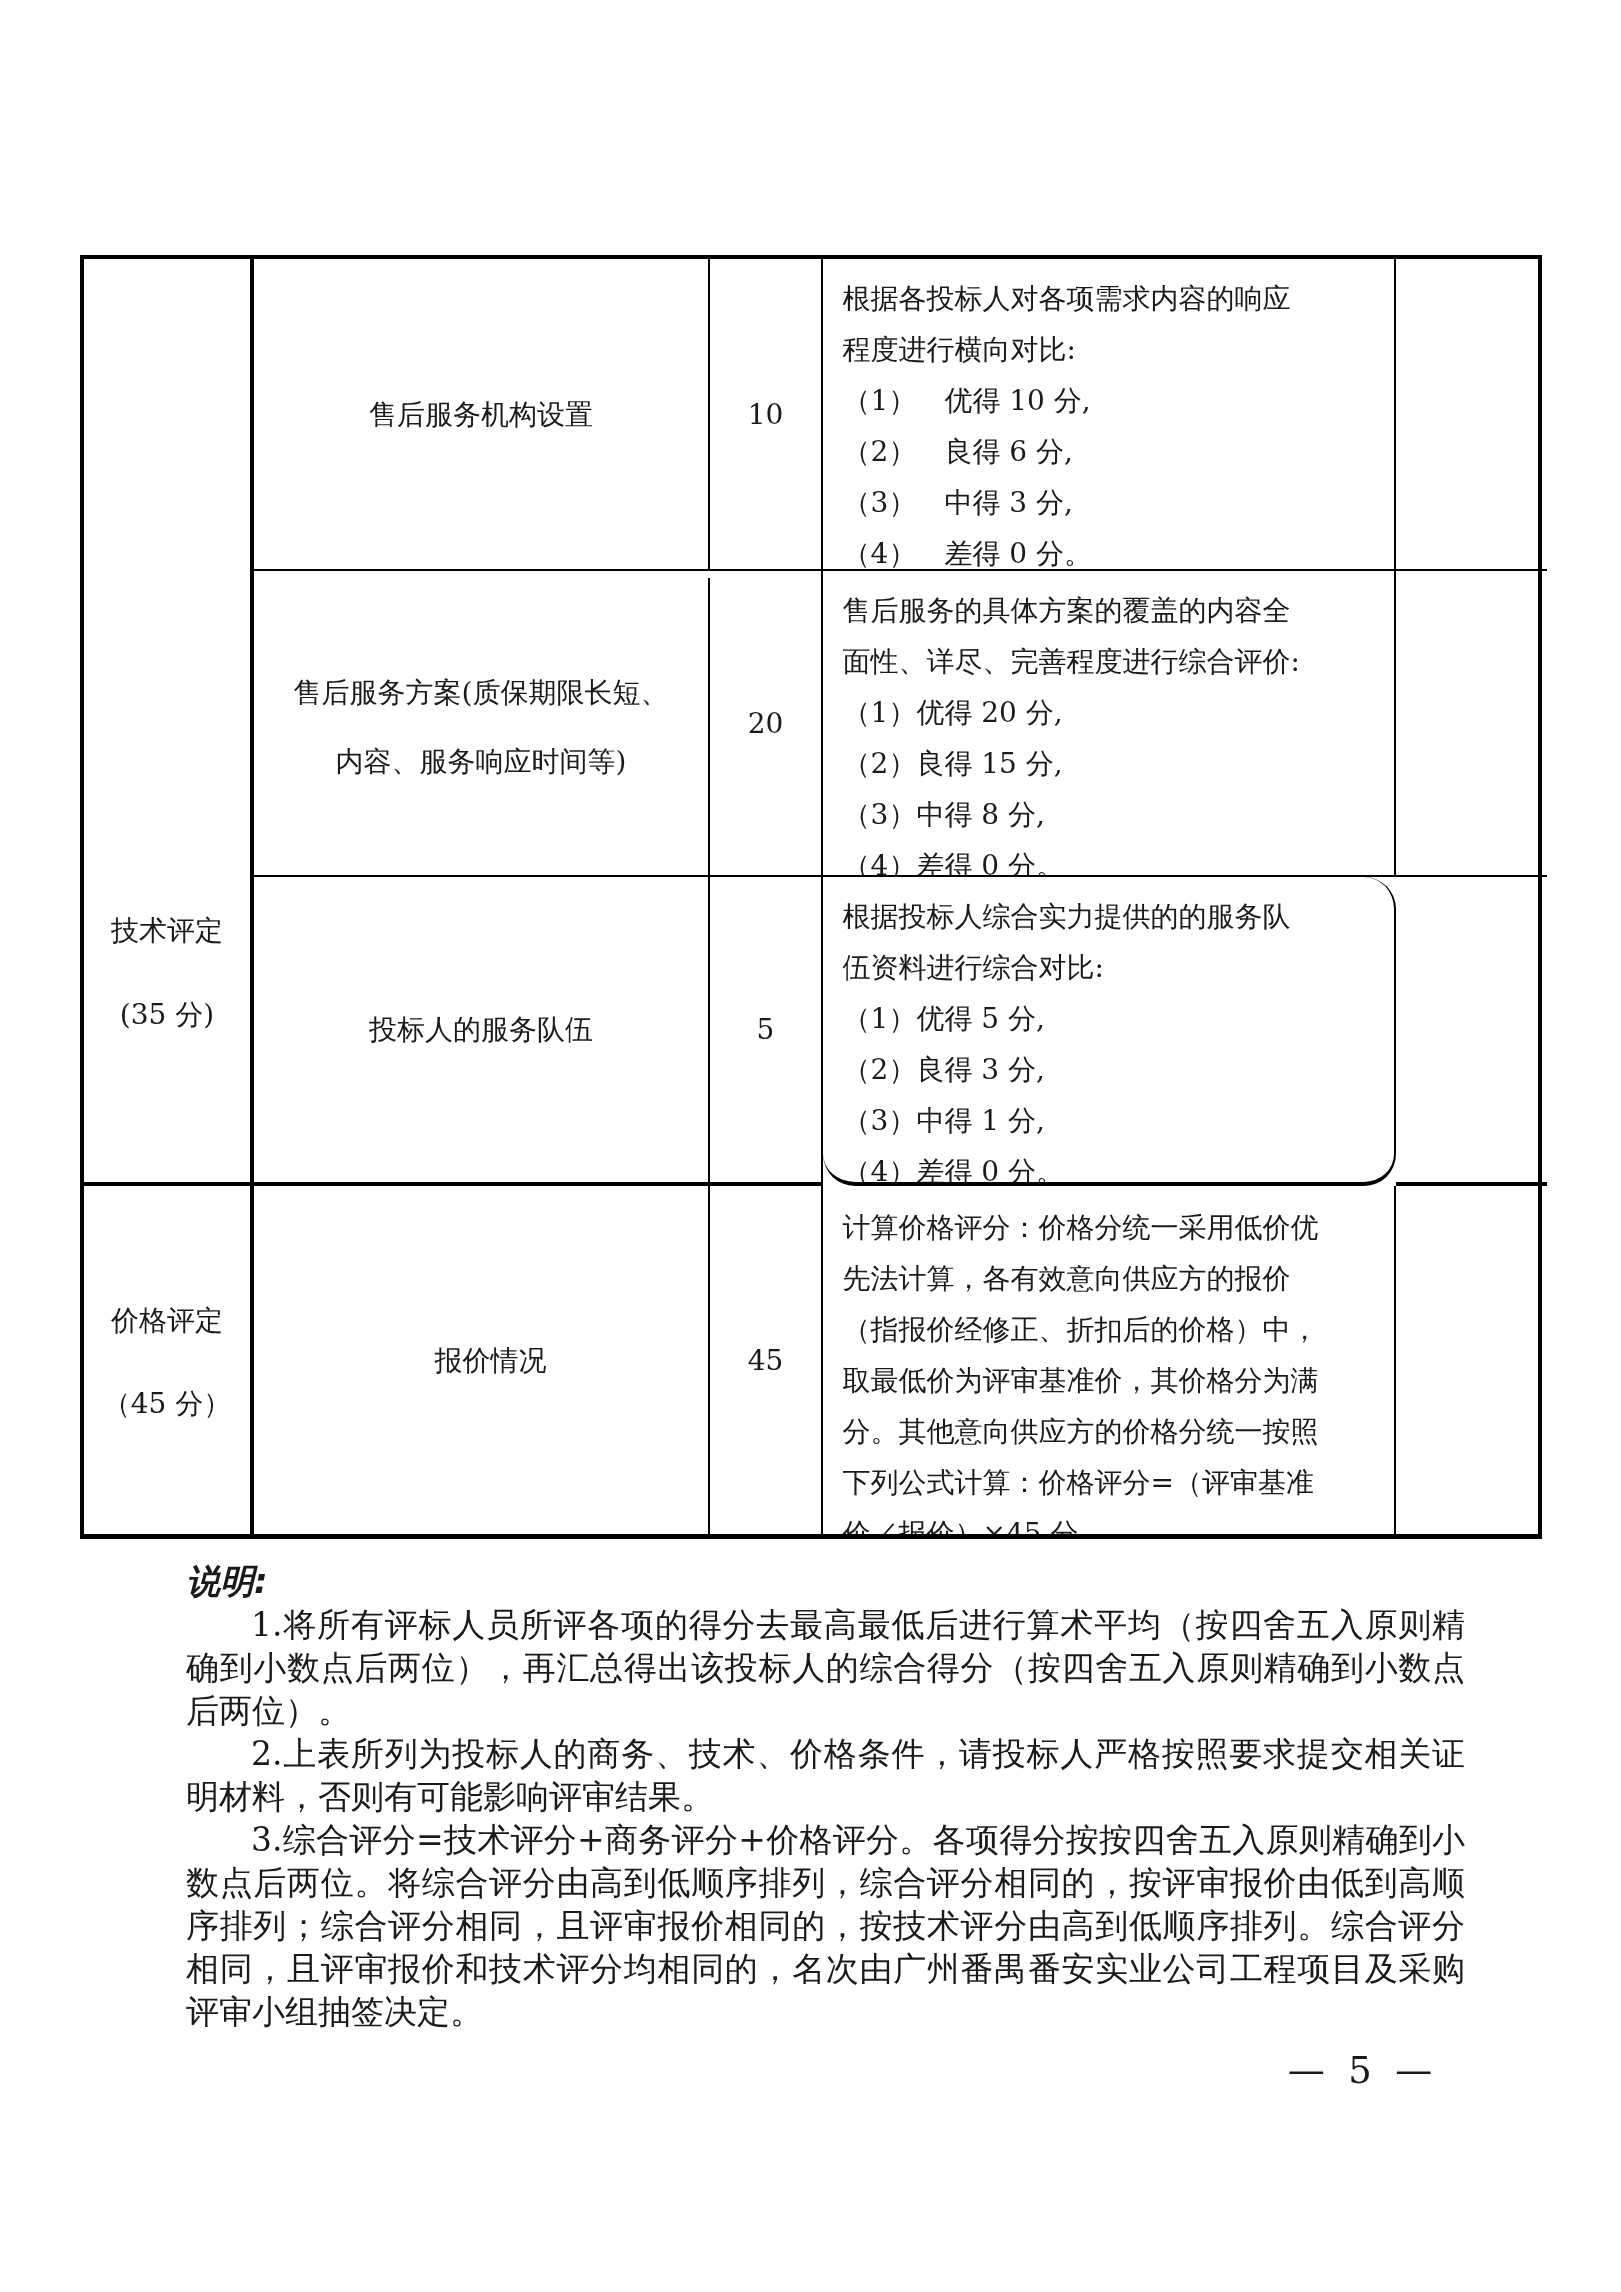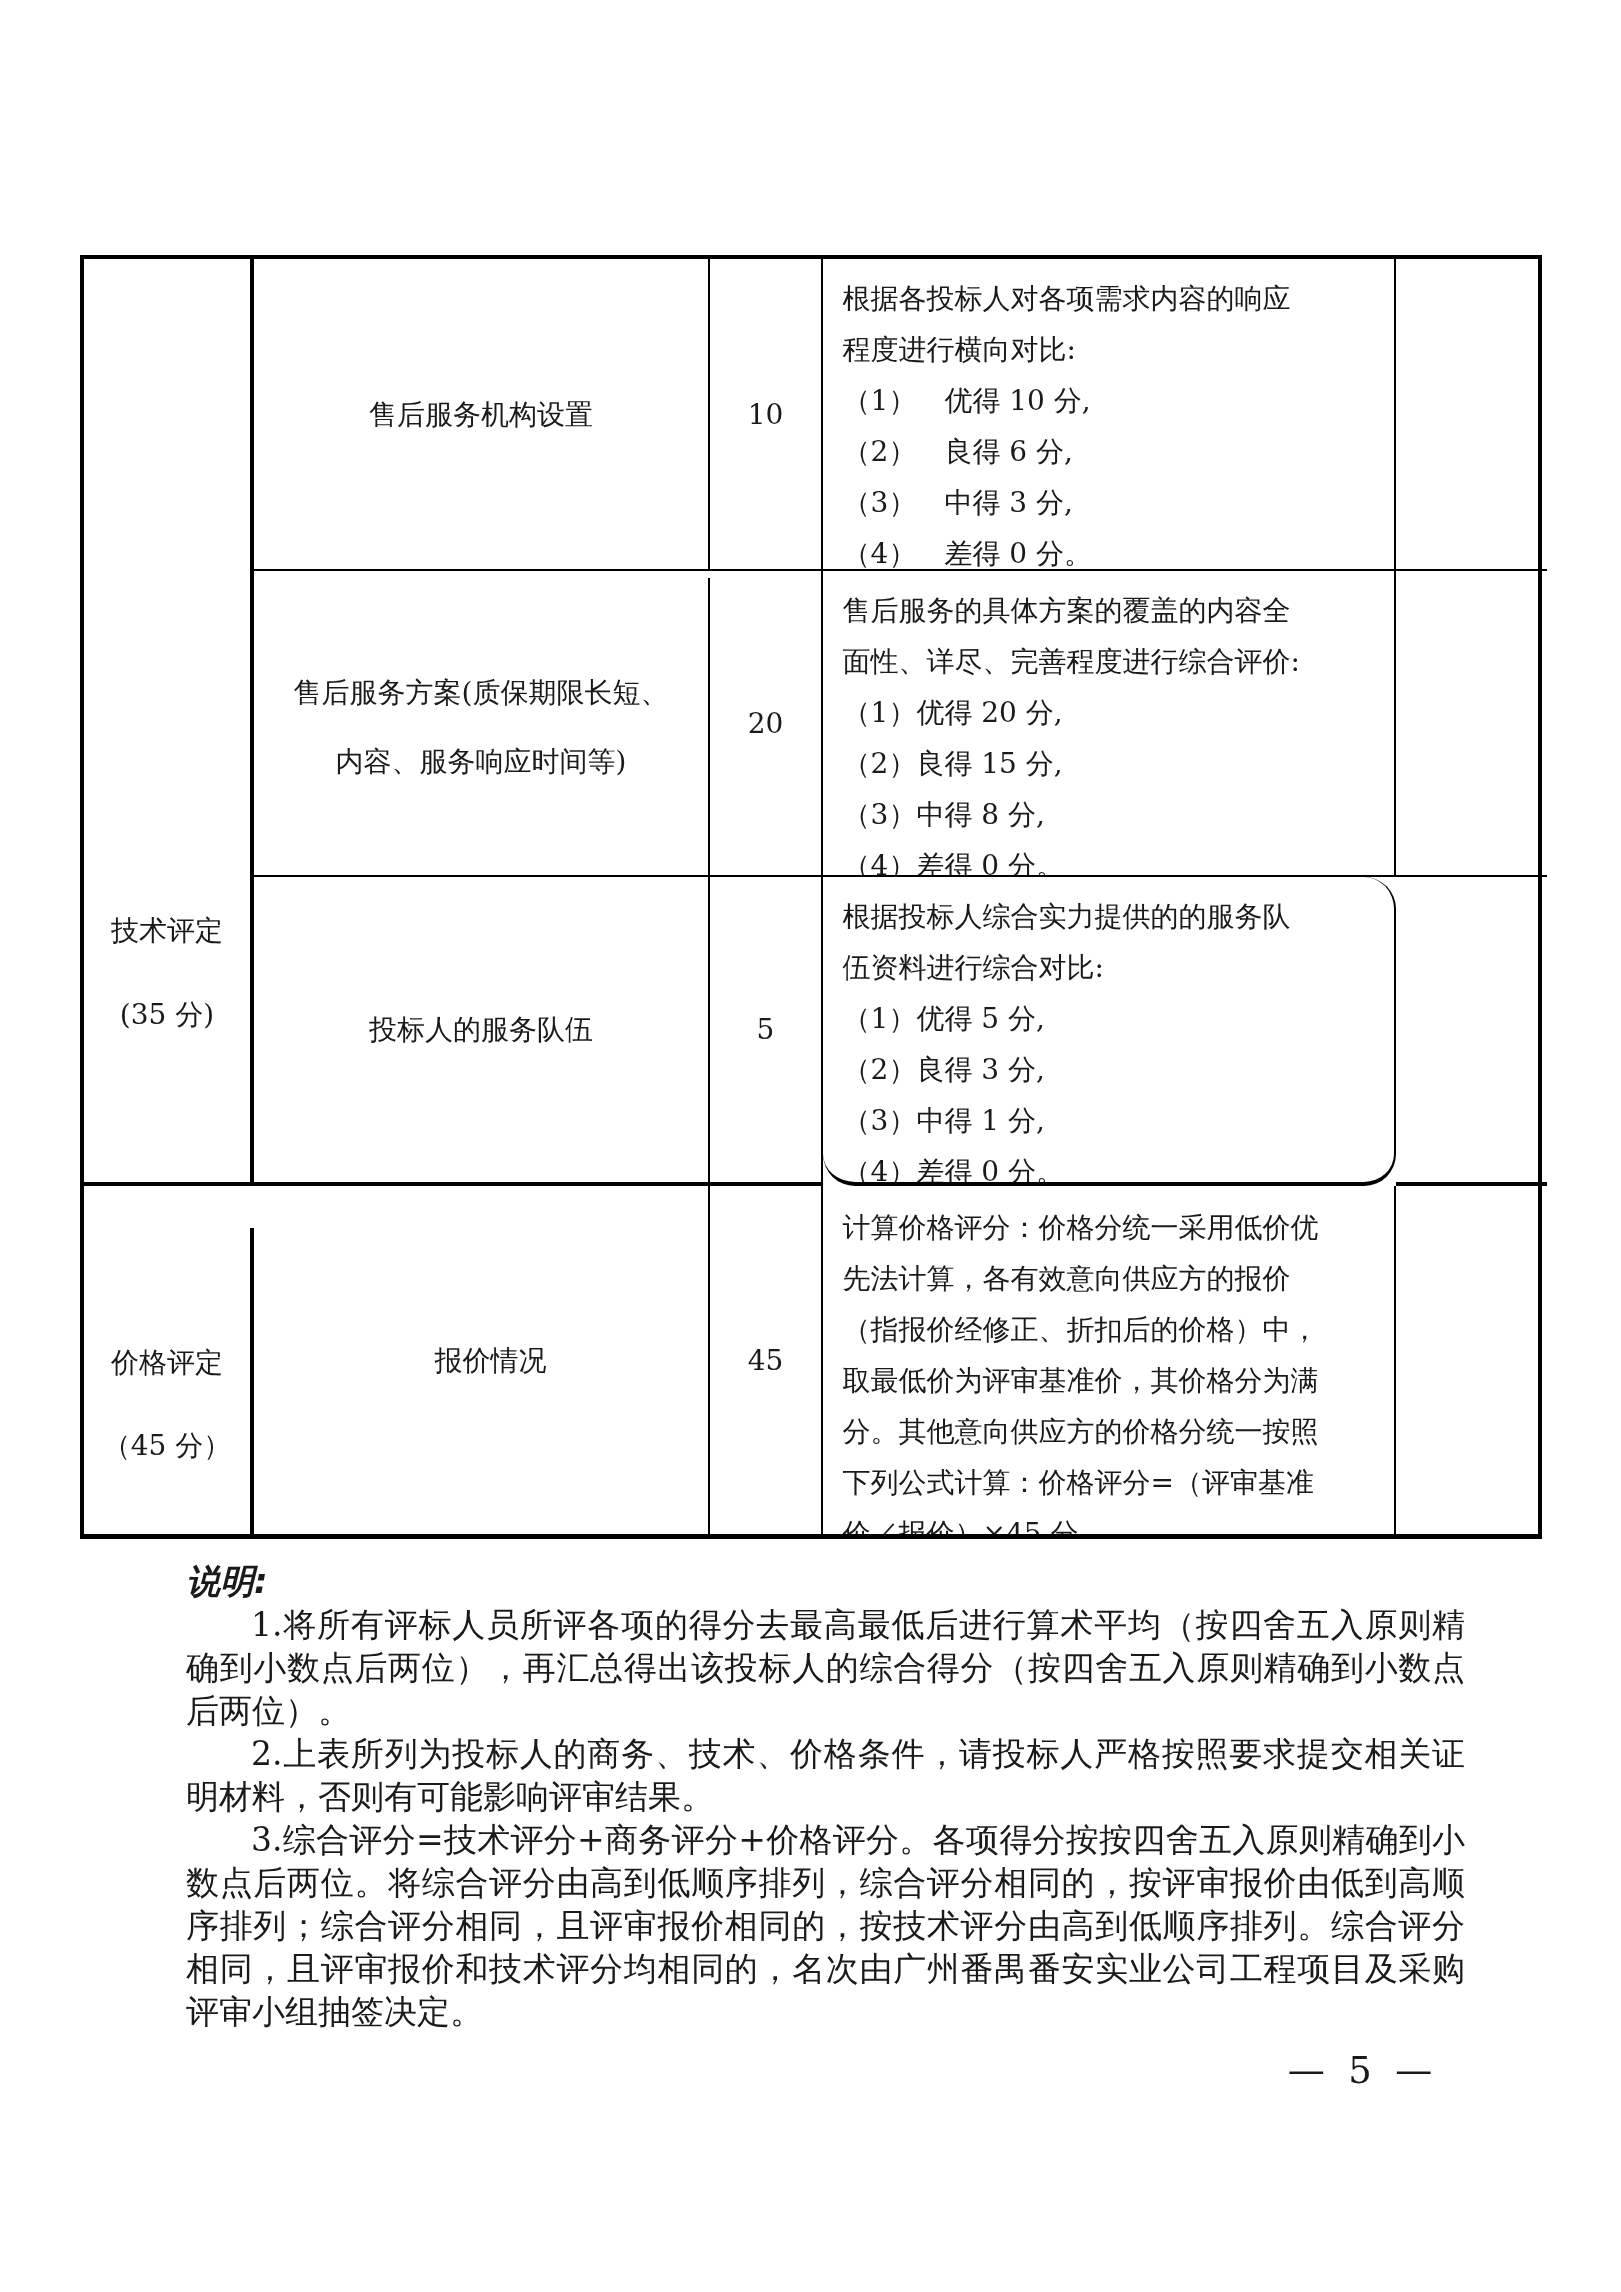--- a/index.html
+++ b/index.html
@@ -112,21 +112,21 @@
     <div class="cell center groupline" style="grid-column:2;grid-row:3;">投标人的服务队伍</div>
     <div class="cell center groupline" style="grid-column:3;grid-row:3;">5</div>
     <div class="cell desc groupline" style="grid-column:4;grid-row:3;border-radius:32px;">根据投标人综合实力提供的的服务队
 伍资料进行综合对比:
 （1）优得 5 分,
 （2）良得 3 分,
 （3）中得 1 分,
 （4）差得 0 分。</div>
     <div class="cell lastcol groupline" style="grid-column:5;grid-row:3;"></div>
 
-    <div class="cell col1 rowend cat cat-price" style="grid-column:1;grid-row:4;margin-top:42px;">
+    <div class="cell col1 rowend cat cat-price" style="grid-column:1;grid-row:4;">
       <div class="cat-inner">
         <div>价格评定</div>
         <div>（45 分）</div>
       </div>
     </div>
     <div class="cell center rowend" style="grid-column:2;grid-row:4;padding-left:19px;">报价情况</div>
     <div class="cell center rowend" style="grid-column:3;grid-row:4;">45</div>
     <div class="cell desc desc-tall rowend" style="grid-column:4;grid-row:4;">计算价格评分：价格分统一采用低价优
 先法计算，各有效意向供应方的报价
 （指报价经修正、折扣后的价格）中，

